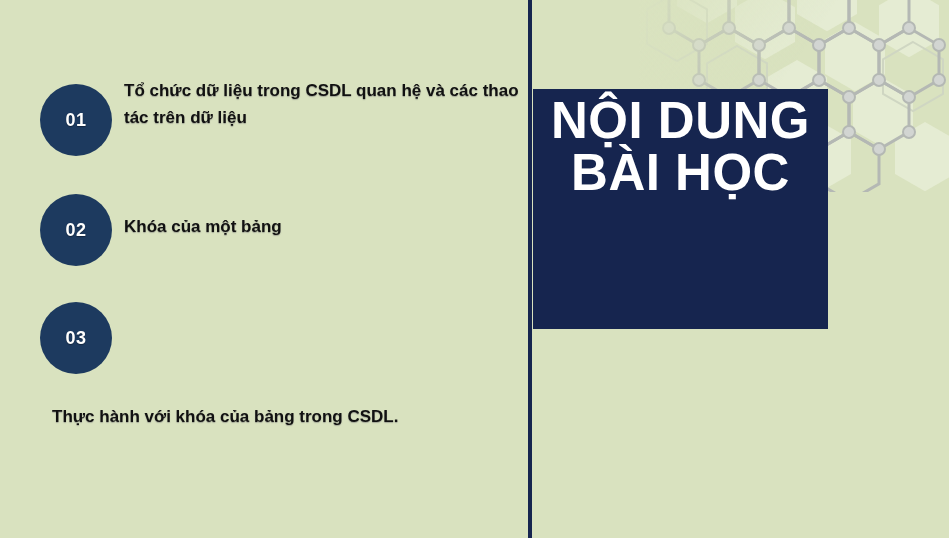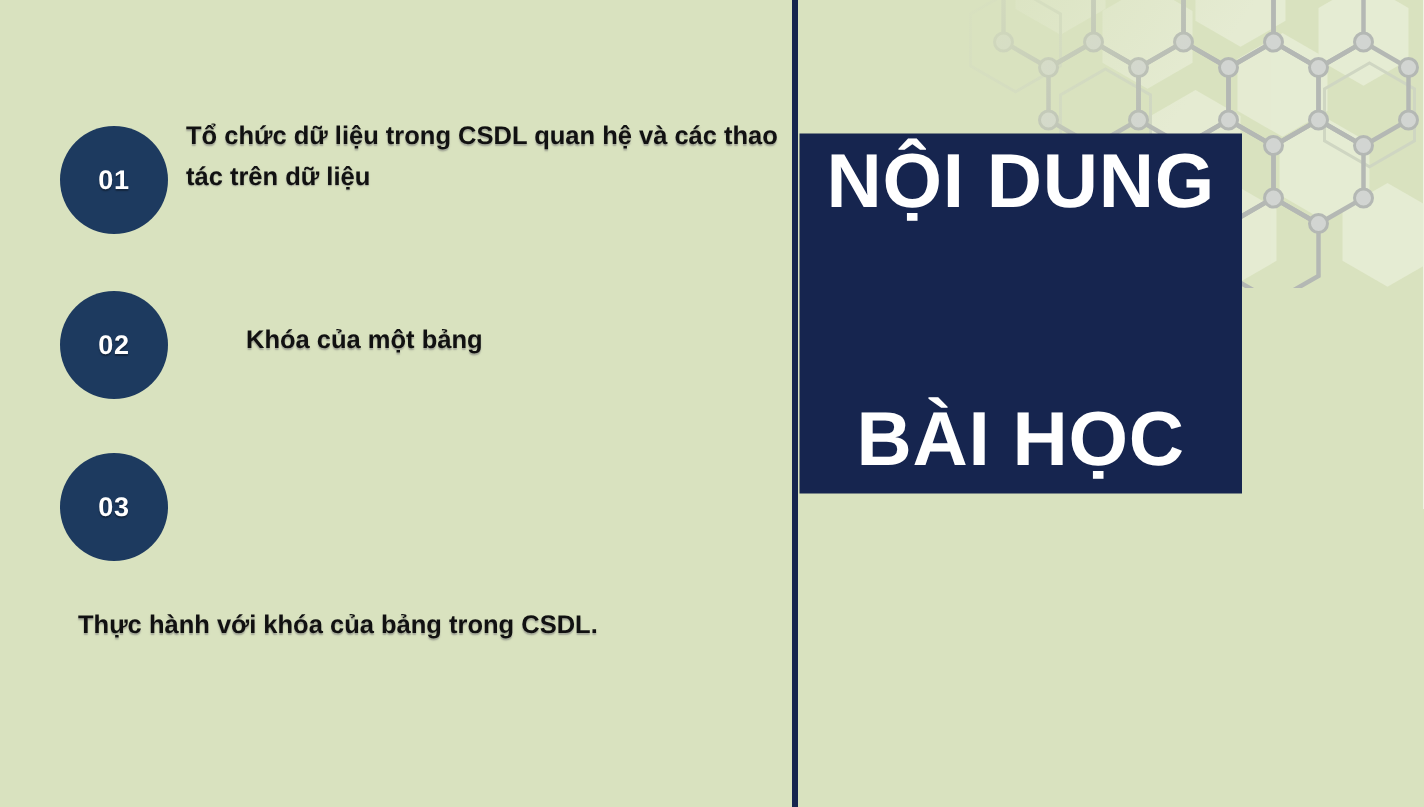--- a/index.html
+++ b/index.html
@@ -43,21 +43,21 @@
   #title-card {
     position: absolute;
     left: 533px;
     top: 89px;
     width: 295px;
     height: 240px;
     background: #16254f;
     display: flex;
     flex-direction: column;
     align-items: center;
-    justify-content: space-between;
+    justify-content: flex-start;
     box-sizing: border-box;
     padding: 6px 10px 10px;
   }
   .title-line {
     color: #ffffff;
     font-weight: bold;
     font-size: 51px;
     line-height: 1.02;
     letter-spacing: 0.5px;
     text-align: center;
@@ -105,21 +105,21 @@
   }
   .item-text.justify {
     text-align: justify;
     text-align-last: left;
   }
   
   #item-1 { top: 80px; }
   #item-1 .badge { margin-top: 4px; }
   #item-1 .item-text { margin-top: -2px; }
 
-  #item-2 { top: 194px; gap: 40px; }
+  #item-2 { top: 194px; }
   #item-2 .item-text { margin-top: 20px; }
 
   #item-3 { top: 297px; }
   #item-3 .badge { margin-top: 5px; }
   #item-3 .item-text { margin-top: -1px; width: 355px; }
 
   #item-4 { top: 406px; }
   #item-4 .badge { margin-top: 4px; }
   #item-4 .item-text { margin-top: -2px; }
 </style>

